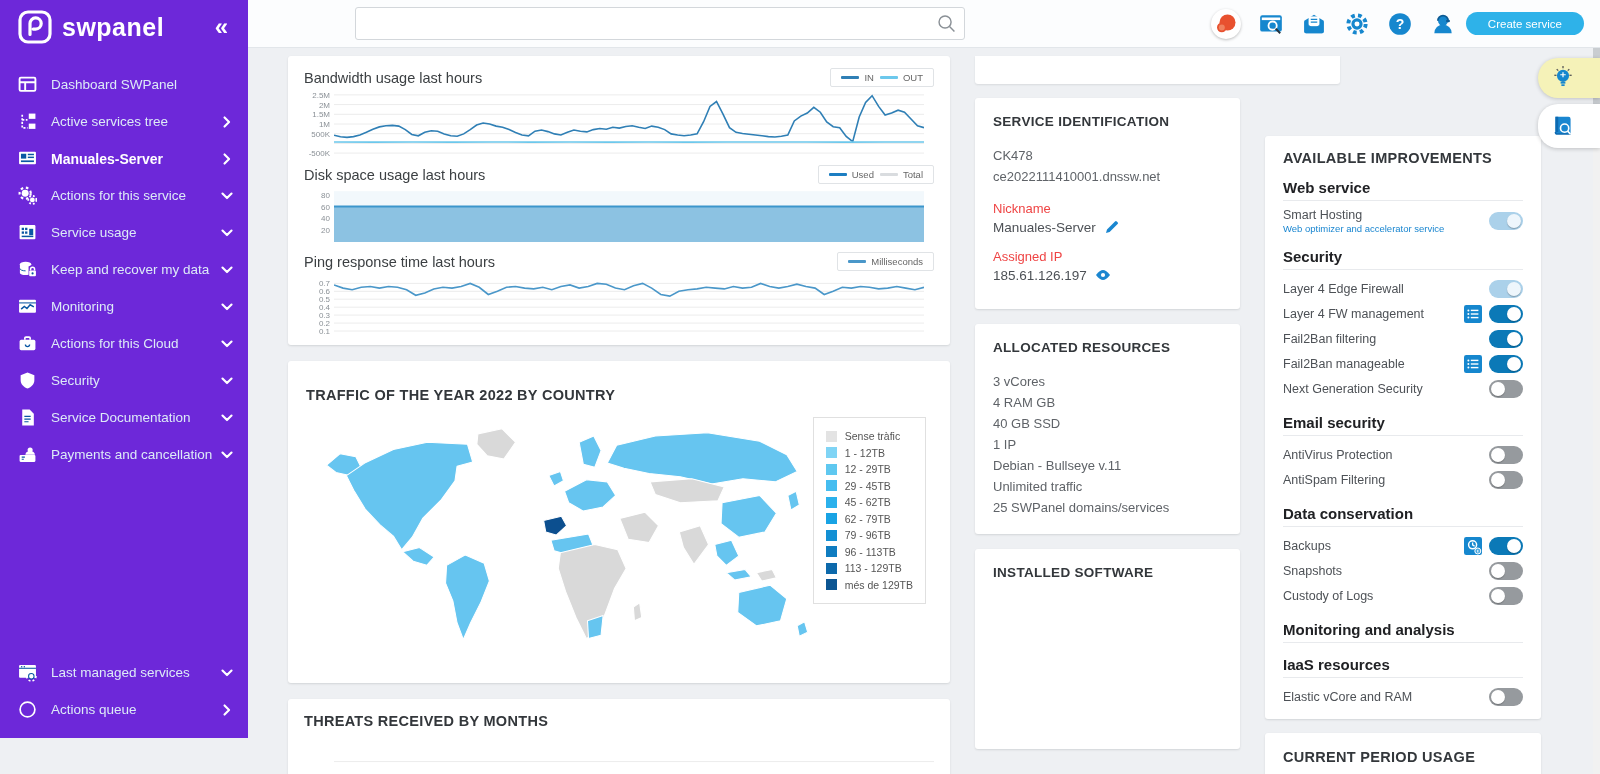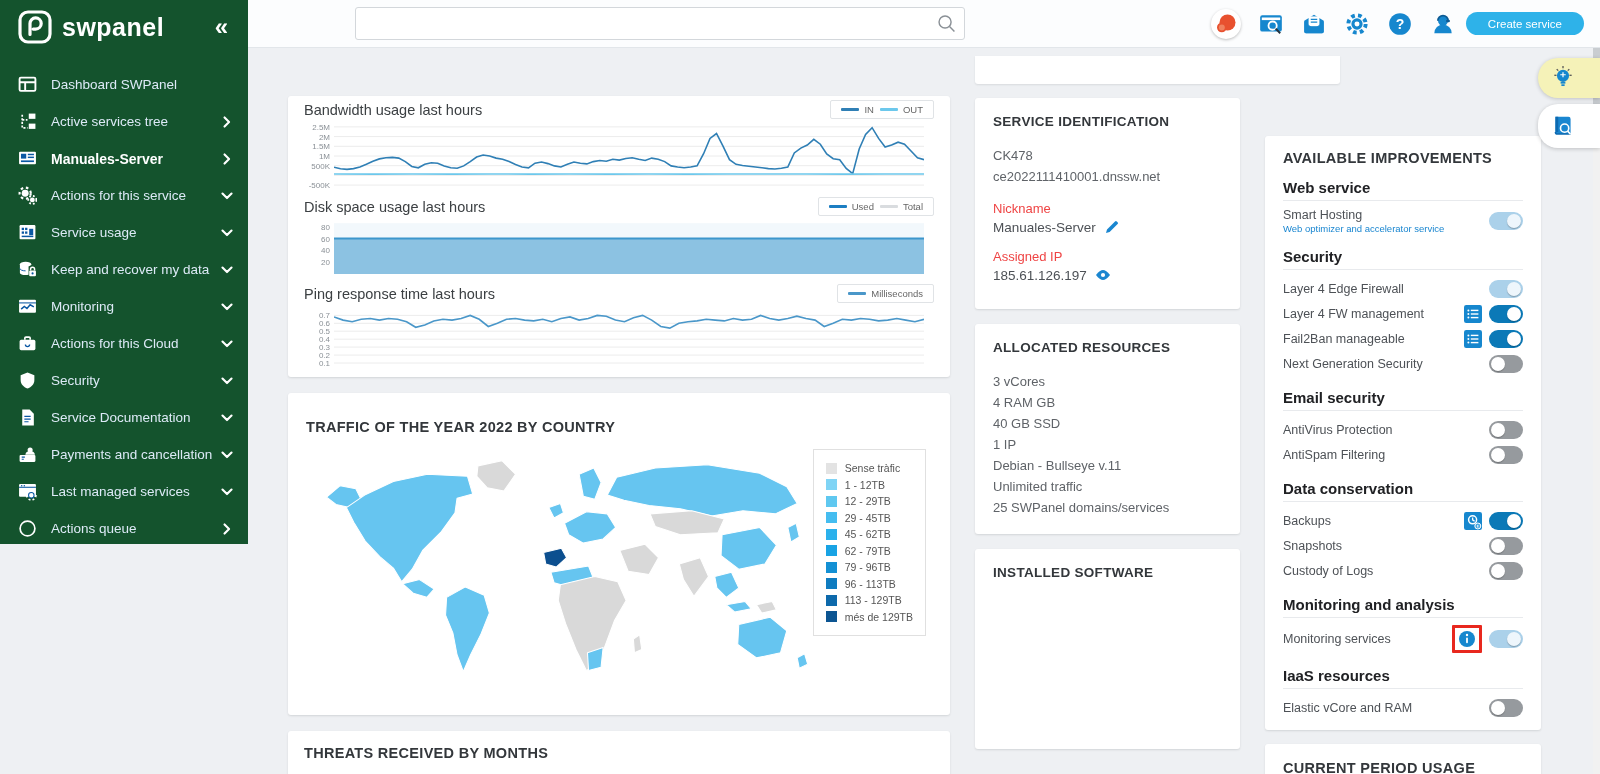--- a/index.html
+++ b/index.html
@@ -1,20 +1,20 @@
 <!DOCTYPE html>
 <html><head>
 <meta charset="utf-8">
 <style>
   * { margin:0; padding:0; box-sizing:border-box; }
   html,body { width:1600px; height:774px; overflow:hidden; font-family:"Liberation Sans", sans-serif; background:#eef0f3; }
   .app { display:flex; width:1600px; height:774px; }
 
   
-  .sidebar { width:248px; min-width:248px; height:544px; background:#14532d; display:flex; flex-direction:column; color:#fff; }
+  .sidebar { width:248px; min-width:248px; height:738px; background:#6d28d9; display:flex; flex-direction:column; color:#fff; }
   .brand-row { display:flex; align-items:center; padding:10px 14px 8px 18px; }
   .brand-logo { width:34px; height:34px; }
   .brand-name { font-size:25px; font-weight:bold; letter-spacing:.5px; margin-left:10px; flex:1; }
   .collapse { font-size:24px; font-weight:bold; margin-right:6px; cursor:pointer; }
   .side-nav { margin-top:14px; }
   .side-item { display:flex; align-items:center; height:37px; padding:0 14px 0 18px; font-size:13.5px; color:#ddeaf7; cursor:pointer; }
   .side-item .icon { width:20px; height:20px; margin-right:14px; display:inline-flex; }
   .side-item .side-label { flex:1; }
   .side-item.active { font-weight:bold; color:#fff; font-size:14px; }
   .side-item .chev { width:14px; height:14px; display:inline-flex; }
@@ -32,21 +32,21 @@
   .logo-chip { width:30px; height:30px; background:#fff; border-radius:50%; box-shadow:0 1px 3px rgba(0,0,0,.25); display:flex; align-items:center; justify-content:center; }
   .create-btn { background:#2eb2e9; color:#fff; border:none; border-radius:12px; height:23px; padding:0 22px; font-size:11.5px; font-family:"Liberation Sans",sans-serif; cursor:pointer; margin-left:10px; }
 
   
   .content { flex:1; overflow:hidden; position:relative; padding:8px 0 0 40px; display:flex; gap:25px; }
   .card { background:#fff; border-radius:3px; box-shadow:0 1px 2px rgba(60,64,67,.15); }
   .col-main { width:662px; min-width:662px; }
   .col-mid { width:265px; min-width:265px; }
   .col-right { width:276px; min-width:276px; }
 
-  .charts-card { padding:4px 16px 10px; margin-bottom:16px;margin-top:40px; }
+  .charts-card { padding:12px 16px 10px; margin-bottom:16px; }
   .mini-chart { margin-bottom:10px; }
   .mc-head { display:flex; align-items:center; justify-content:space-between; margin-bottom:6px; }
   .mc-title { font-size:14.5px; color:#3c4043; }
   .mc-legend { border:1px solid #e0e3e6; border-radius:2px; display:flex; align-items:center; gap:6px; padding:3px 10px; font-size:9.5px; color:#666; }
   .leg-item { display:flex; align-items:center; gap:5px; }
   .leg-line { width:18px; height:2.5px; border-radius:1px; }
   .mc-plot { display:flex; }
   .ylabels { width:30px; position:relative; }
   .ylabels span { position:absolute; right:4px; font-size:8px; color:#8a9096; }
   .plot-svg { display:block; }
@@ -668,20 +668,26 @@
                         <rect x="6.8" y="8.3" width="7.6" height="1.4" fill="#fff"></rect>
                         <circle cx="4.4" cy="12.6" r="1" fill="#fff"></circle>
                         <rect x="6.8" y="11.9" width="7.6" height="1.4" fill="#fff"></rect>
                       </svg>
                     </span>
                   </span>
                   <span class="toggle on"></span>
                 </div>
               </div>
               <div class="imp-row">
+                <div class="imp-label">Fail2Ban filtering</div>
+                <div class="imp-right">
+                  <span class="toggle on"></span>
+                </div>
+              </div>
+              <div class="imp-row">
                 <div class="imp-label">Fail2Ban manageable</div>
                 <div class="imp-right">
                   <span class="sq-icon">
                     <span class="icon " style="width:18px;height:18px;display:inline-flex">
                       <svg viewBox="0 0 18 18" width="18" height="18">
                         <rect width="18" height="18" rx="2.2" fill="#1687ce"></rect>
                         <circle cx="4.4" cy="5.4" r="1" fill="#fff"></circle>
                         <rect x="6.8" y="4.7" width="7.6" height="1.4" fill="#fff"></rect>
                         <circle cx="4.4" cy="9" r="1" fill="#fff"></circle>
                         <rect x="6.8" y="8.3" width="7.6" height="1.4" fill="#fff"></rect>
@@ -739,37 +745,20 @@
                 </div>
               </div>
               <div class="imp-row">
                 <div class="imp-label">Custody of Logs</div>
                 <div class="imp-right">
                   <span class="toggle off"></span>
                 </div>
               </div>
               <div class="imp-section-title">Monitoring and analysis</div>
               <div class="imp-rule"></div>
-              <div class="imp-row">
-                <div class="imp-label">Monitoring services</div>
-                <div class="imp-right">
-                  <span class="red-box">
-                    <span class="sq-icon">
-                      <span class="icon " style="width:18px;height:18px;display:inline-flex">
-                        <svg viewBox="0 0 18 18" width="18" height="18">
-                          <circle cx="9" cy="9" r="8" fill="#1687ce"></circle>
-                          <rect x="8.1" y="7.6" width="1.8" height="5.6" rx=".9" fill="#fff"></rect>
-                          <circle cx="9" cy="5" r="1.2" fill="#fff"></circle>
-                        </svg>
-                      </span>
-                    </span>
-                  </span>
-                  <span class="toggle light"></span>
-                </div>
-              </div>
               <div class="imp-section-title">IaaS resources</div>
               <div class="imp-rule"></div>
               <div class="imp-row">
                 <div class="imp-label">Elastic vCore and RAM</div>
                 <div class="imp-right">
                   <span class="toggle off"></span>
                 </div>
               </div>
             </div>
         </div>

